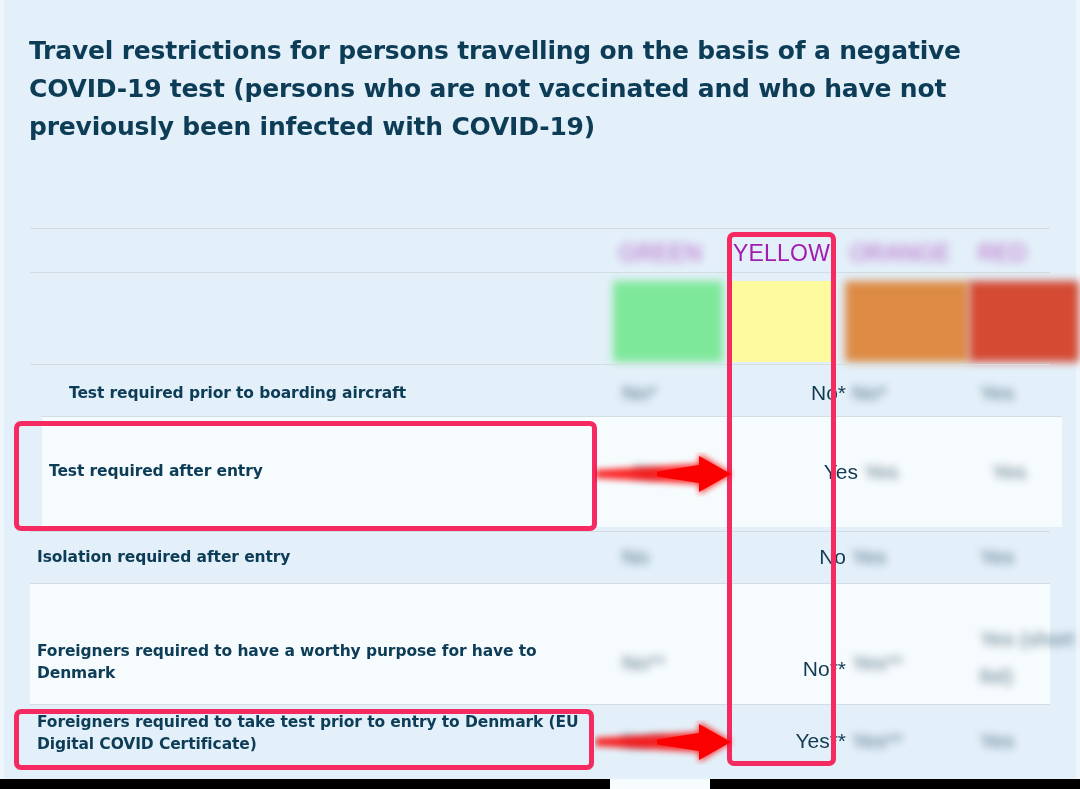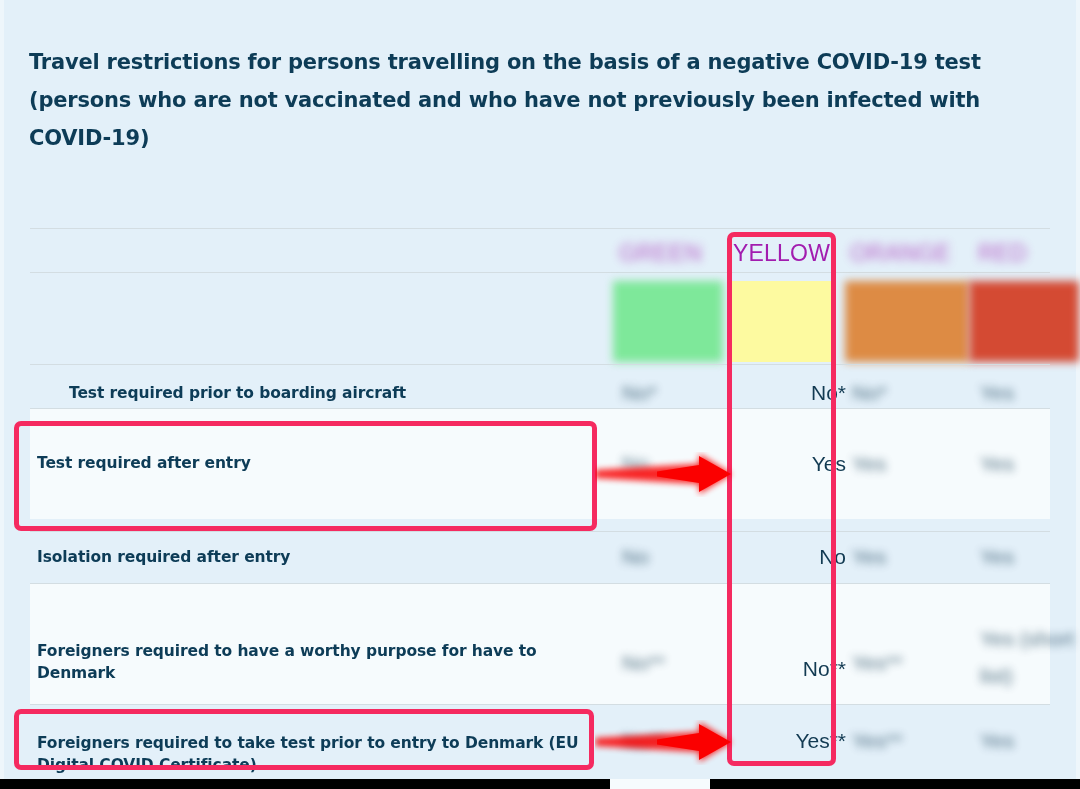--- a/index.html
+++ b/index.html
@@ -30,23 +30,23 @@
     top: 0; height: 789px; width: 4px;
     background: #eef6fb;
   }
   #edge-left  { left: 0; }
   #edge-right { right: 0; }
 
   
   #title {
     position: absolute;
     left: 29px;
-    top: 29px;
+    top: 15px;
     width: 1010px;
-    font-size: 21px;
+    font-size: 25px;
     line-height: 38px;
     font-weight: 700;
     letter-spacing: -0.2px;
     color: #0d3c57;
     font-family: "DejaVu Sans", sans-serif;
     -webkit-font-smoothing: antialiased;
   }
 
   
   #table {
@@ -189,21 +189,21 @@
   <div id="table">
 
     <div class="row shade-blue" style="top: 136px; height: 56px; border-top-color: rgb(211, 221, 226);">
       <div class="rowlabel" style="top:18px;margin-left:32px;">Test required prior to boarding aircraft</div>
       <div class="cell blur col-green" style="top:16px;">No*</div>
       <div class="cell col-yellow" style="top:16px;">No*</div>
       <div class="cell blur col-orange" style="top:16px;">No*</div>
       <div class="cell blur col-red" style="top:16px;">Yes</div>
     </div>
 
-    <div class="row shade-light" style="top: 180px; height: 111px; background: rgb(246, 251, 253); border-top-color: rgb(211, 221, 226);">
+    <div class="row shade-light" style="top: 188px; height: 111px; background: rgb(246, 251, 253); border-top-color: rgb(211, 221, 226); margin-left: 12px;">
       <div class="rowlabel" style="top:44px;">Test required after entry</div>
       <div class="cell blur col-green" style="top:43px;">No</div>
       <div class="cell col-yellow" style="top:43px;">Yes</div>
       <div class="cell blur col-orange" style="top:43px;">Yes</div>
       <div class="cell blur col-red" style="top:43px;">Yes</div>
     </div>
 
     <div class="row shade-blue" style="top: 303px; height: 52px; border-top-color: rgb(211, 221, 226);">
       <div class="rowlabel" style="top:15px;">Isolation required after entry</div>
       <div class="cell blur col-green" style="top:13px;">No</div>
@@ -214,21 +214,21 @@
 
     <div class="row shade-light" style="top: 355px; height: 121px; background: rgb(246, 251, 253); border-top-color: rgb(211, 221, 226);">
       <div class="rowlabel" style="top:57px;">Foreigners required to have a worthy purpose for have to Denmark</div>
       <div class="cell blur col-green" style="top:67px;">No**</div>
       <div class="cell col-yellow" style="top:73px;">No**</div>
       <div class="cell blur col-orange" style="top:67px;">Yes**</div>
       <div class="cell blur col-red" style="top:36px;width:96px;line-height:37px;">Yes (short list)</div>
     </div>
 
     <div class="row shade-blue" style="top: 476px; height: 75px; border-top-color: rgb(211, 221, 226);">
-      <div class="rowlabel" style="top:28px;">Foreigners required to take test prior to entry to Denmark (EU Digital COVID Certificate)</div>
+      <div class="rowlabel" style="top:7px;">Foreigners required to take test prior to entry to Denmark (EU Digital COVID Certificate)</div>
       <div class="cell blur col-green" style="top:24px;">No**</div>
       <div class="cell col-yellow" style="top:24px;">Yes**</div>
       <div class="cell blur col-orange" style="top:24px;">Yes**</div>
       <div class="cell blur col-red" style="top:24px;">Yes</div>
     </div>
 
     <div style="position:absolute;left:580px;top:551px;width:130px;height:30px;background:#f6fbfd;"></div>
   </div>
 
   <div class="hl" style="left: 14px; top: 421px; width: 583px; height: 110px; border-color: rgb(245, 42, 96);"></div>

